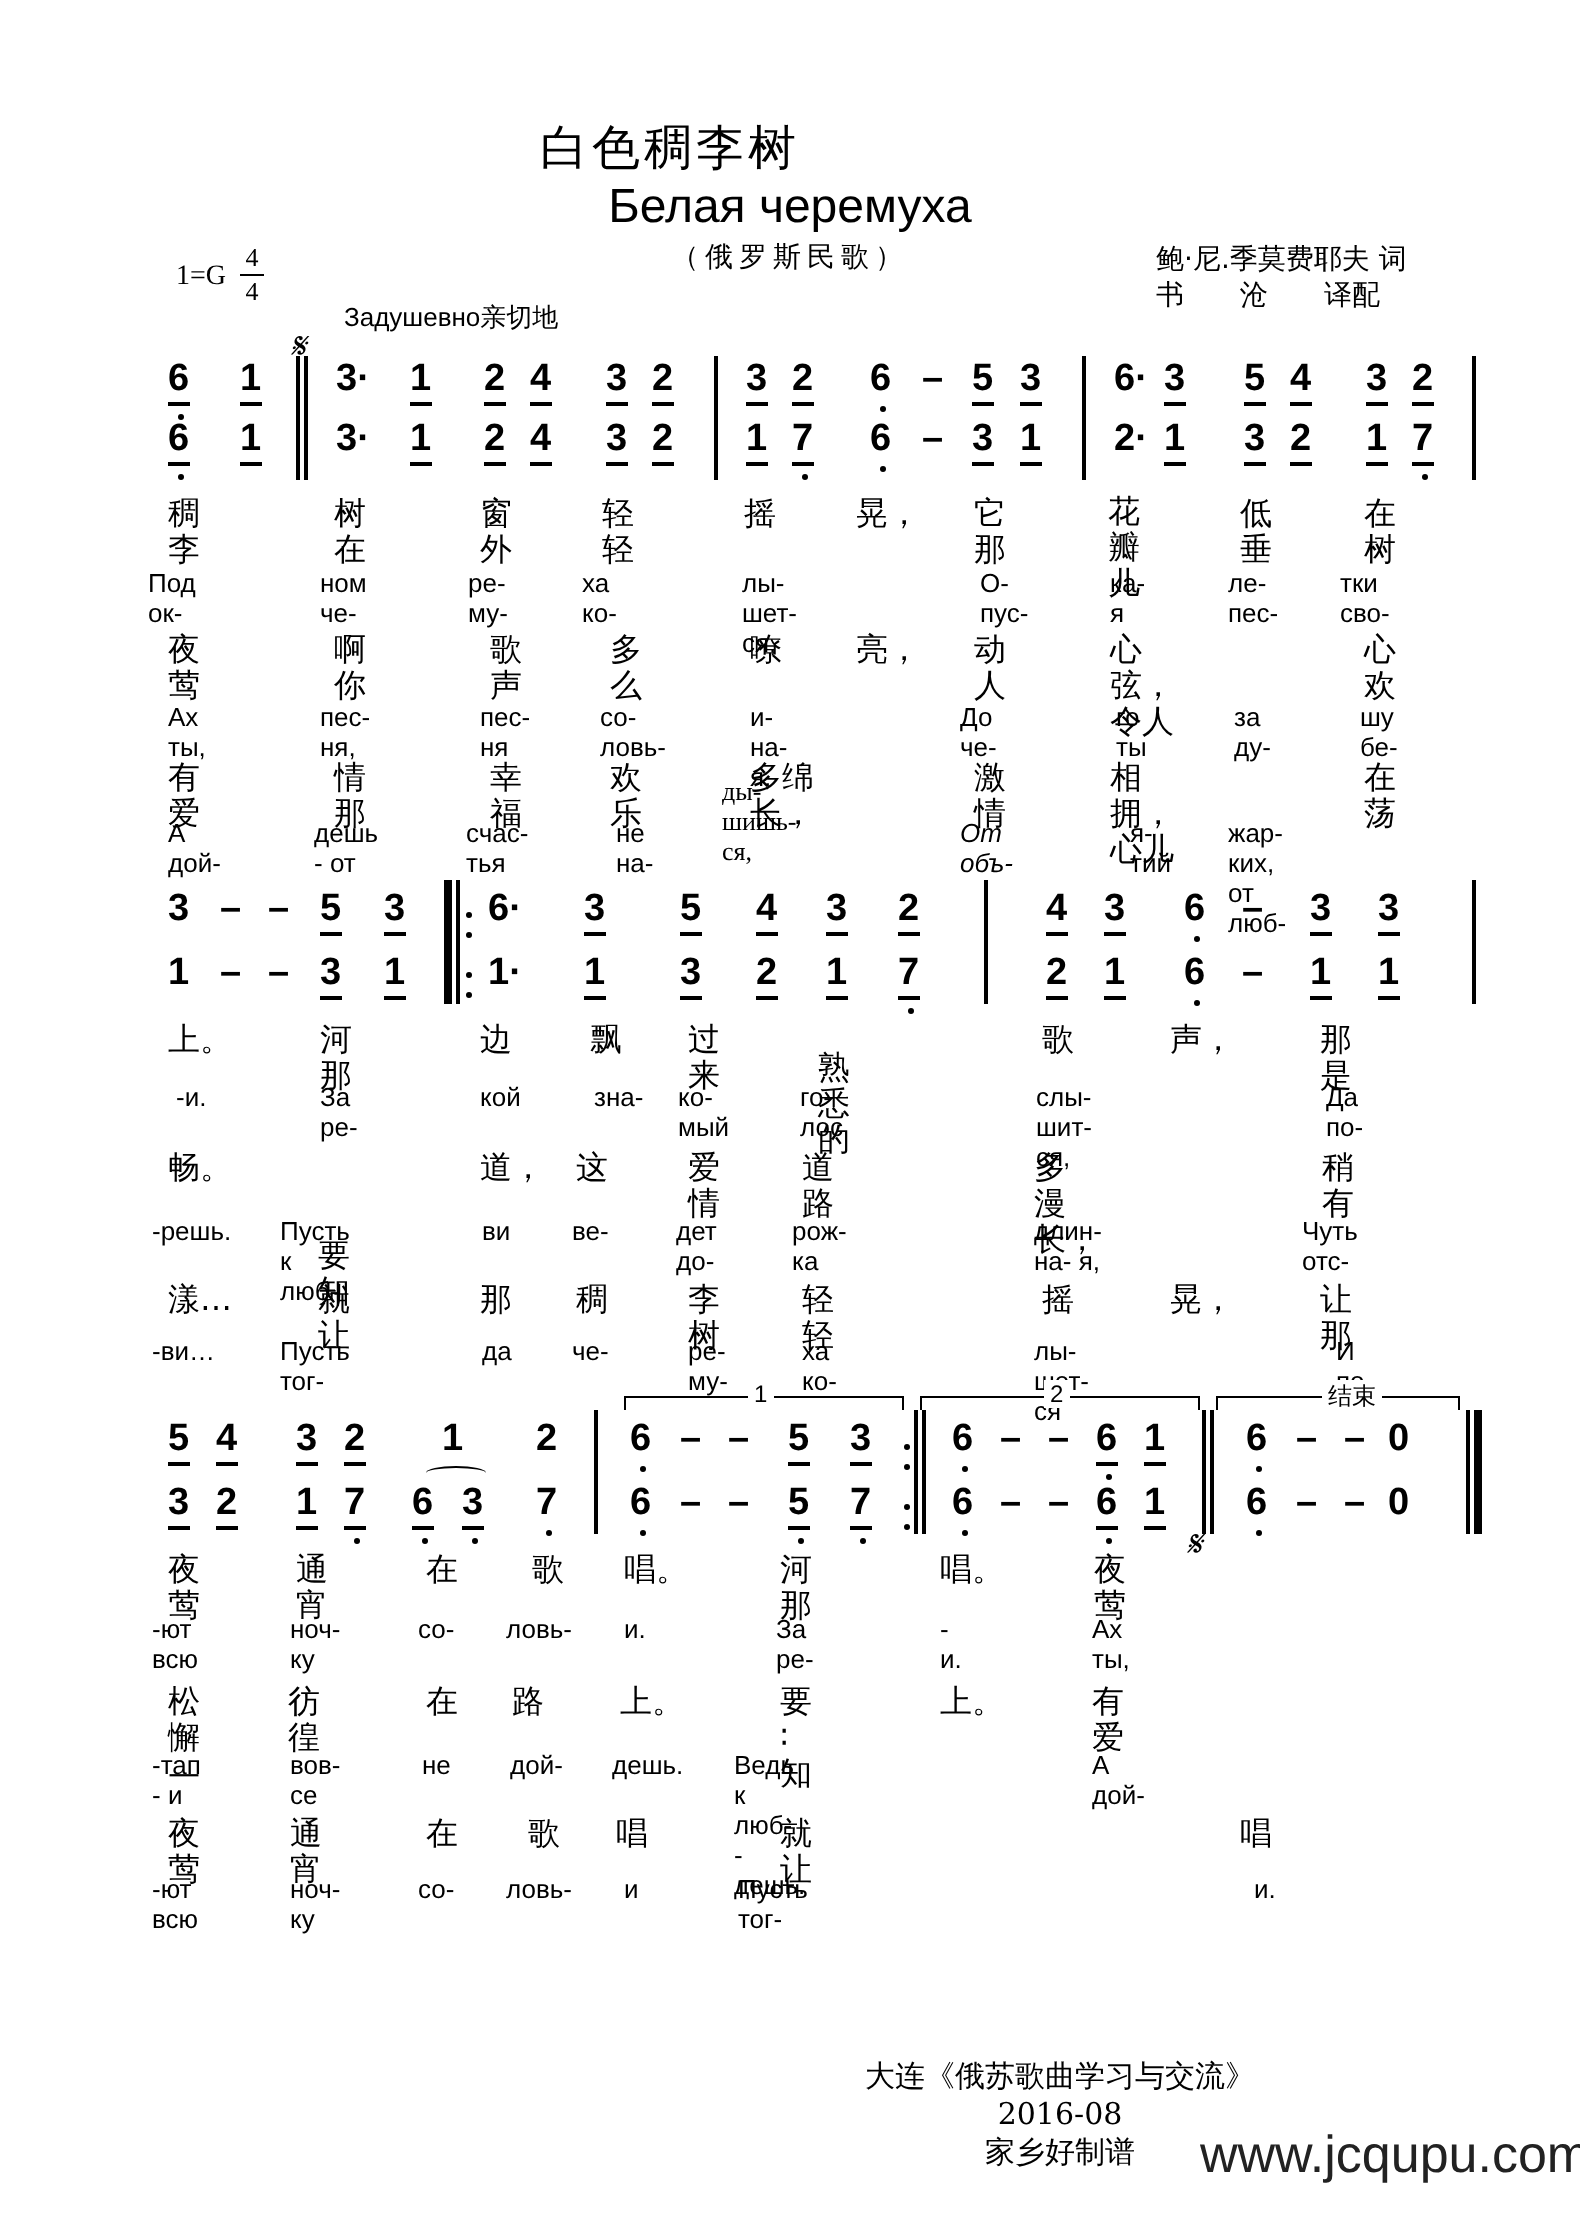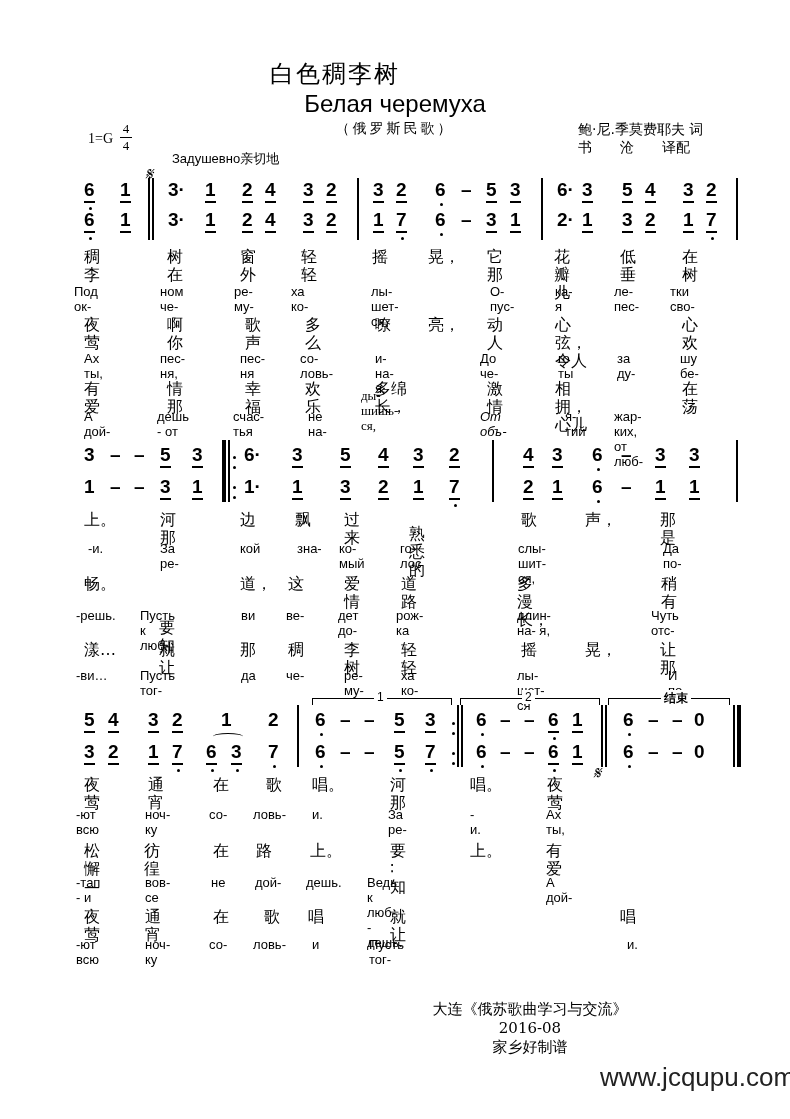--- a/index.html
+++ b/index.html
@@ -24,21 +24,21 @@
 
   .lyr-cn { position:absolute; font-family:"DejaVu Sans", sans-serif; font-size:16px; line-height:18px; }
   .lyr-ru { position:absolute; font-family:"Liberation Sans", sans-serif; font-size:13px; line-height:15px; }
 
   .volta { position:absolute; border-top:1px solid #000; height:6px; }
   .volta-l { border-left:1px solid #000; }
   .volta-r { border-right:1px solid #000; }
   .volta-label { position:absolute; font-size:12px; background:#fff; padding:0 3px; top:-9px; font-family:"Liberation Sans", sans-serif; }
   .repdot { position:absolute; width:3px; height:3px; background:#000; border-radius:50%; }
 
-  .footer { font-family:"DejaVu Serif", serif; font-size:15px; text-align:center; left:380px; width:300px; line-height:19px; }
+  .footer { font-family:"DejaVu Serif", serif; font-size:15px; text-align:center; left:380px; width:300px; line-height:19px;margin-top:29px; }
   .watermark { left:600px; top:1062px; font-family:"Liberation Sans", sans-serif; font-size:26px; color:#222; }
   .tie { position:absolute; border-top:1.5px solid #000; border-radius:50% 50% 0 0; height:6px; }
 </style>
 </head>
 <body>
 
 <div class="abs title-cn">白色稠李树</div>
 <div class="abs title-ru">Белая черемуха</div>
 <div class="abs subtitle">（俄罗斯民歌）</div>
 <div class="abs credit" style="top:121px;">鲍·尼.季莫费耶夫 词</div>
@@ -343,21 +343,21 @@
     <div class="lyr-ru" style="left: 312px; top: 937px;">и</div>
     <div class="lyr-ru" style="left: 369px; top: 937px;">Пусть тог-</div>
     <div class="lyr-ru" style="left: 627px; top: 937px;">и.</div>
     <div class="volta volta-l volta-r" style="left: 312px; top: 698px; width: 138px;">
       <span class="volta-label" style="left: 61px;">1</span>
     </div>
     <div class="volta volta-l volta-r" style="left: 460px; top: 698px; width: 138px;">
       <span class="volta-label" style="left: 61px;">2</span>
     </div>
     <div class="volta volta-l volta-r" style="left: 608px; top: 698px; width: 120px;">
-      <span class="volta-label" style="left: 52px; font-weight: bold;">结束</span>
+      <span class="volta-label" style="left: 52px;">结束</span>
     </div>
   </div>
 
 <div class="bar" style="left:148px;top:178px;height:62px;"></div>
 <div class="bar" style="left:152px;top:178px;height:62px;"></div>
 <div class="bar" style="left:357px;top:178px;height:62px;"></div>
 <div class="bar" style="left:541px;top:178px;height:62px;"></div>
 <div class="bar" style="left:736px;top:178px;height:62px;"></div>
 
 <div class="bar thick" style="left:222px;top:440px;height:62px;"></div>

